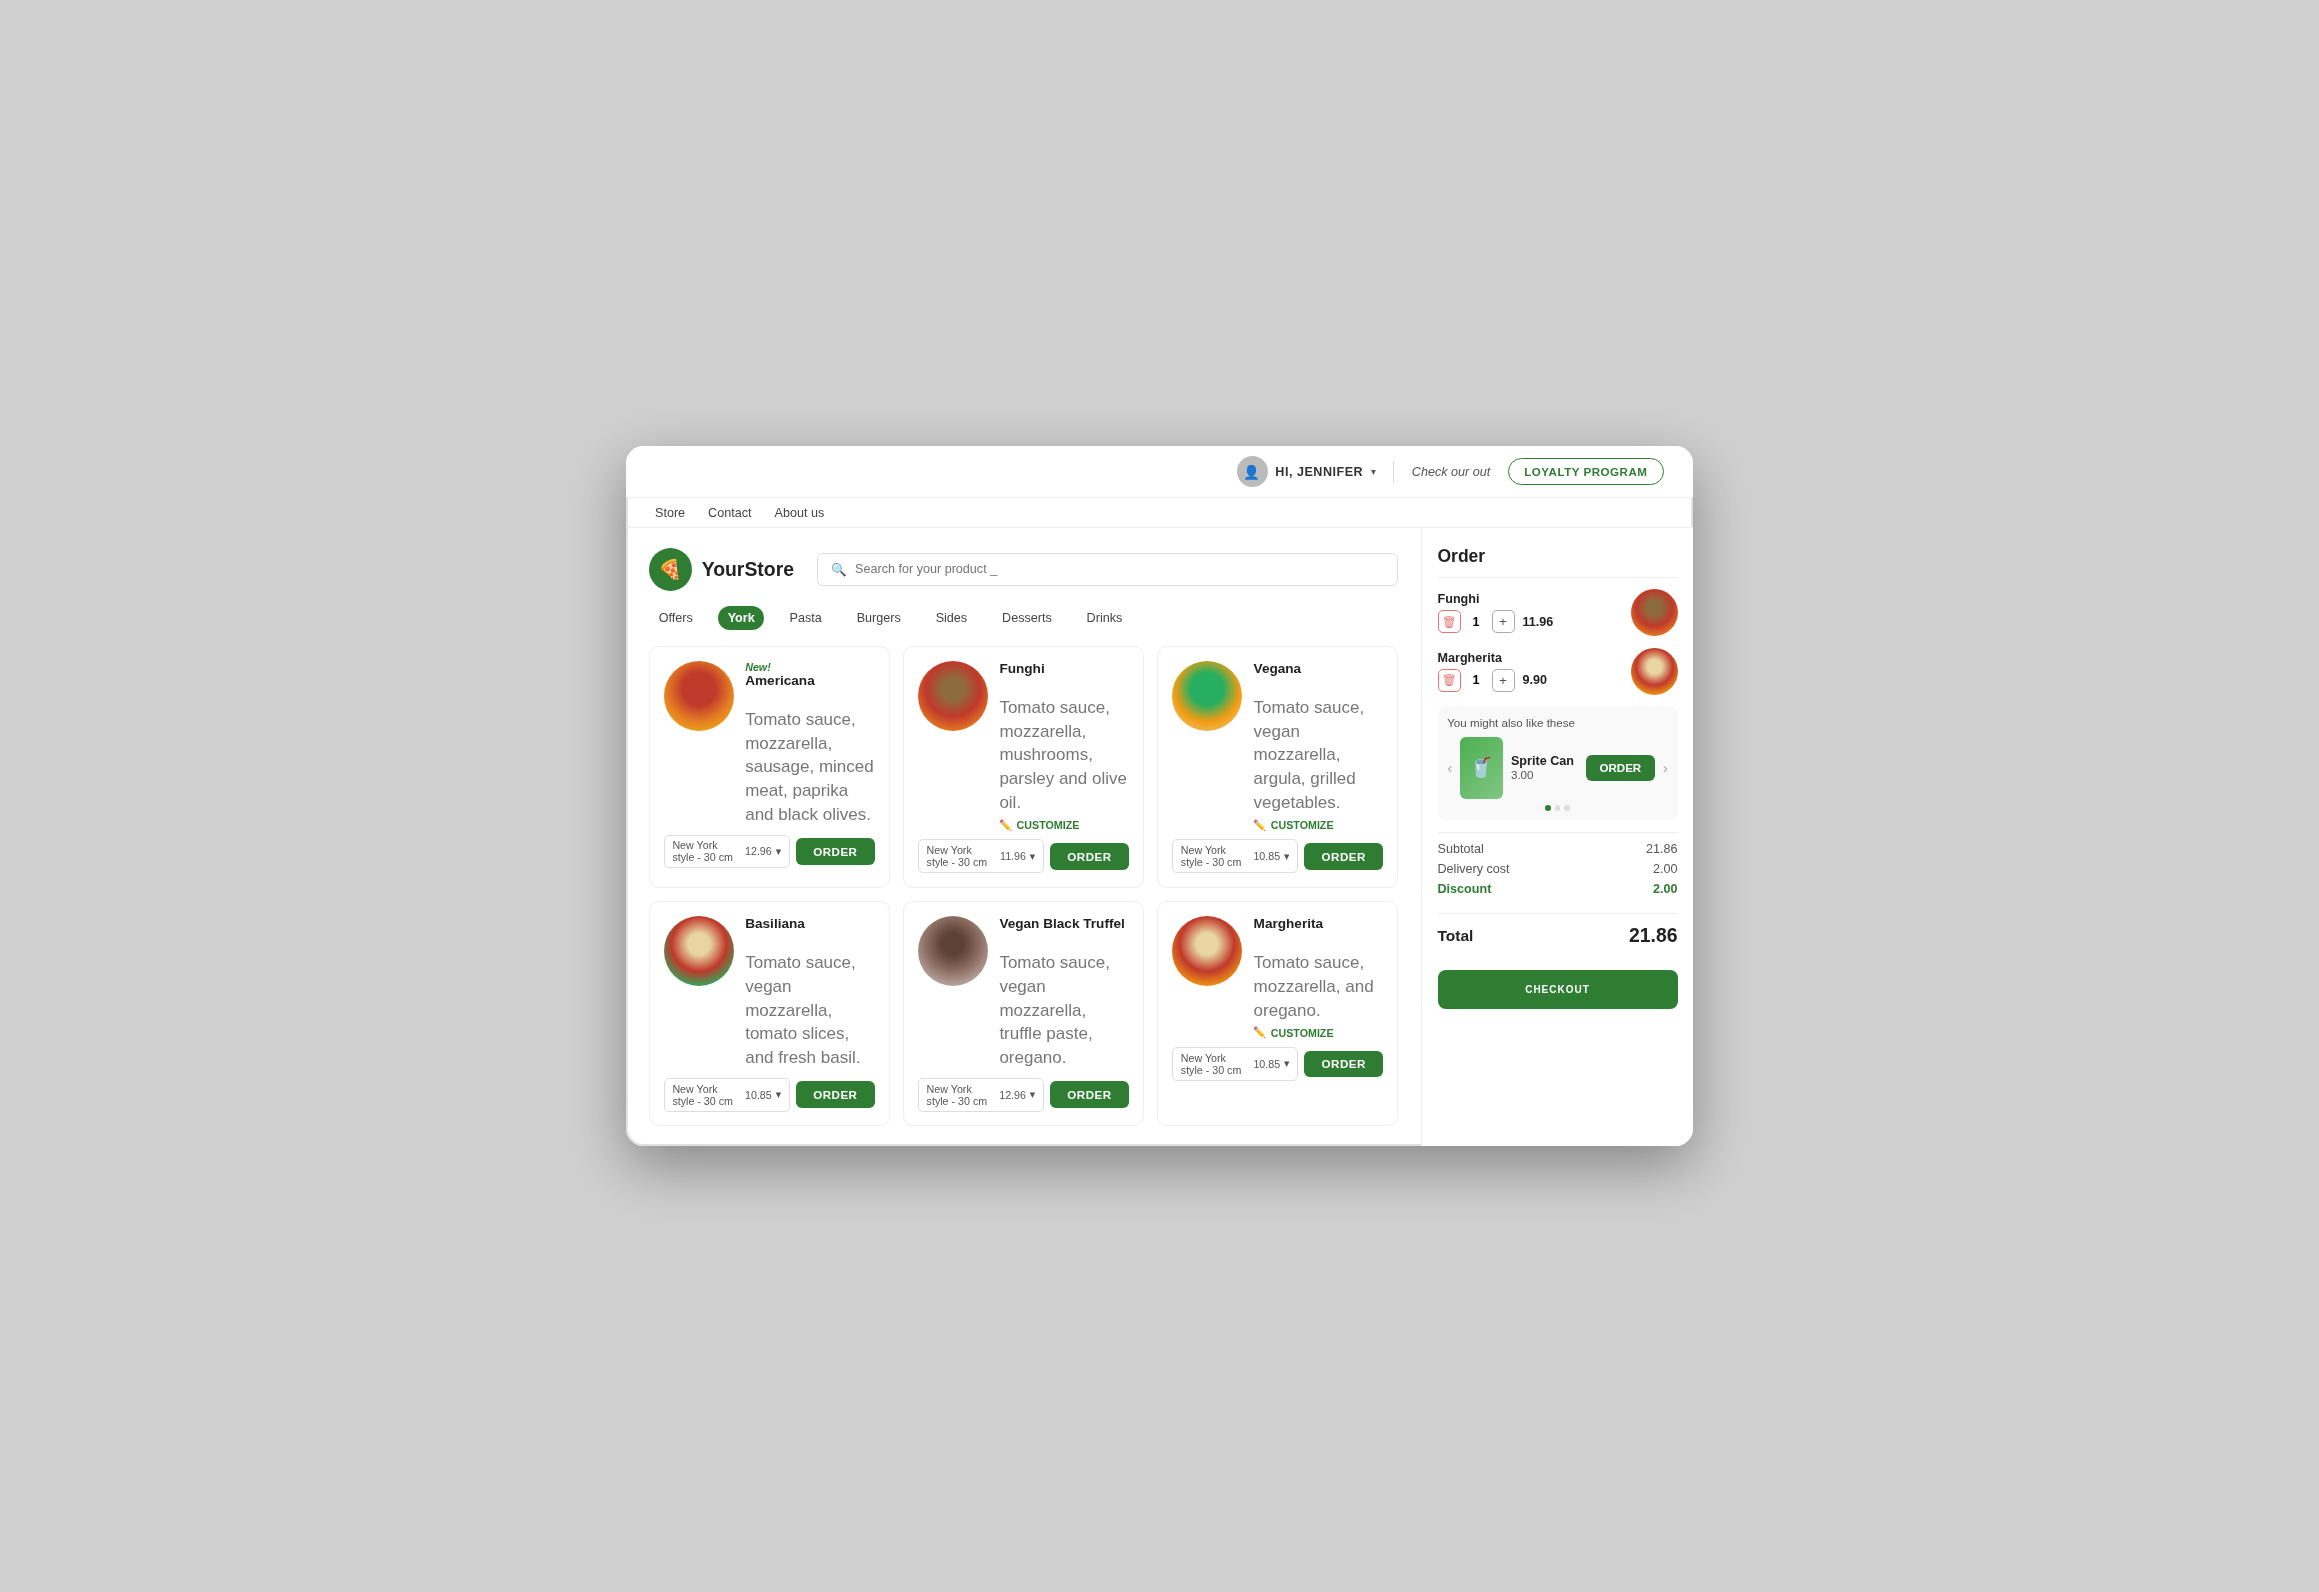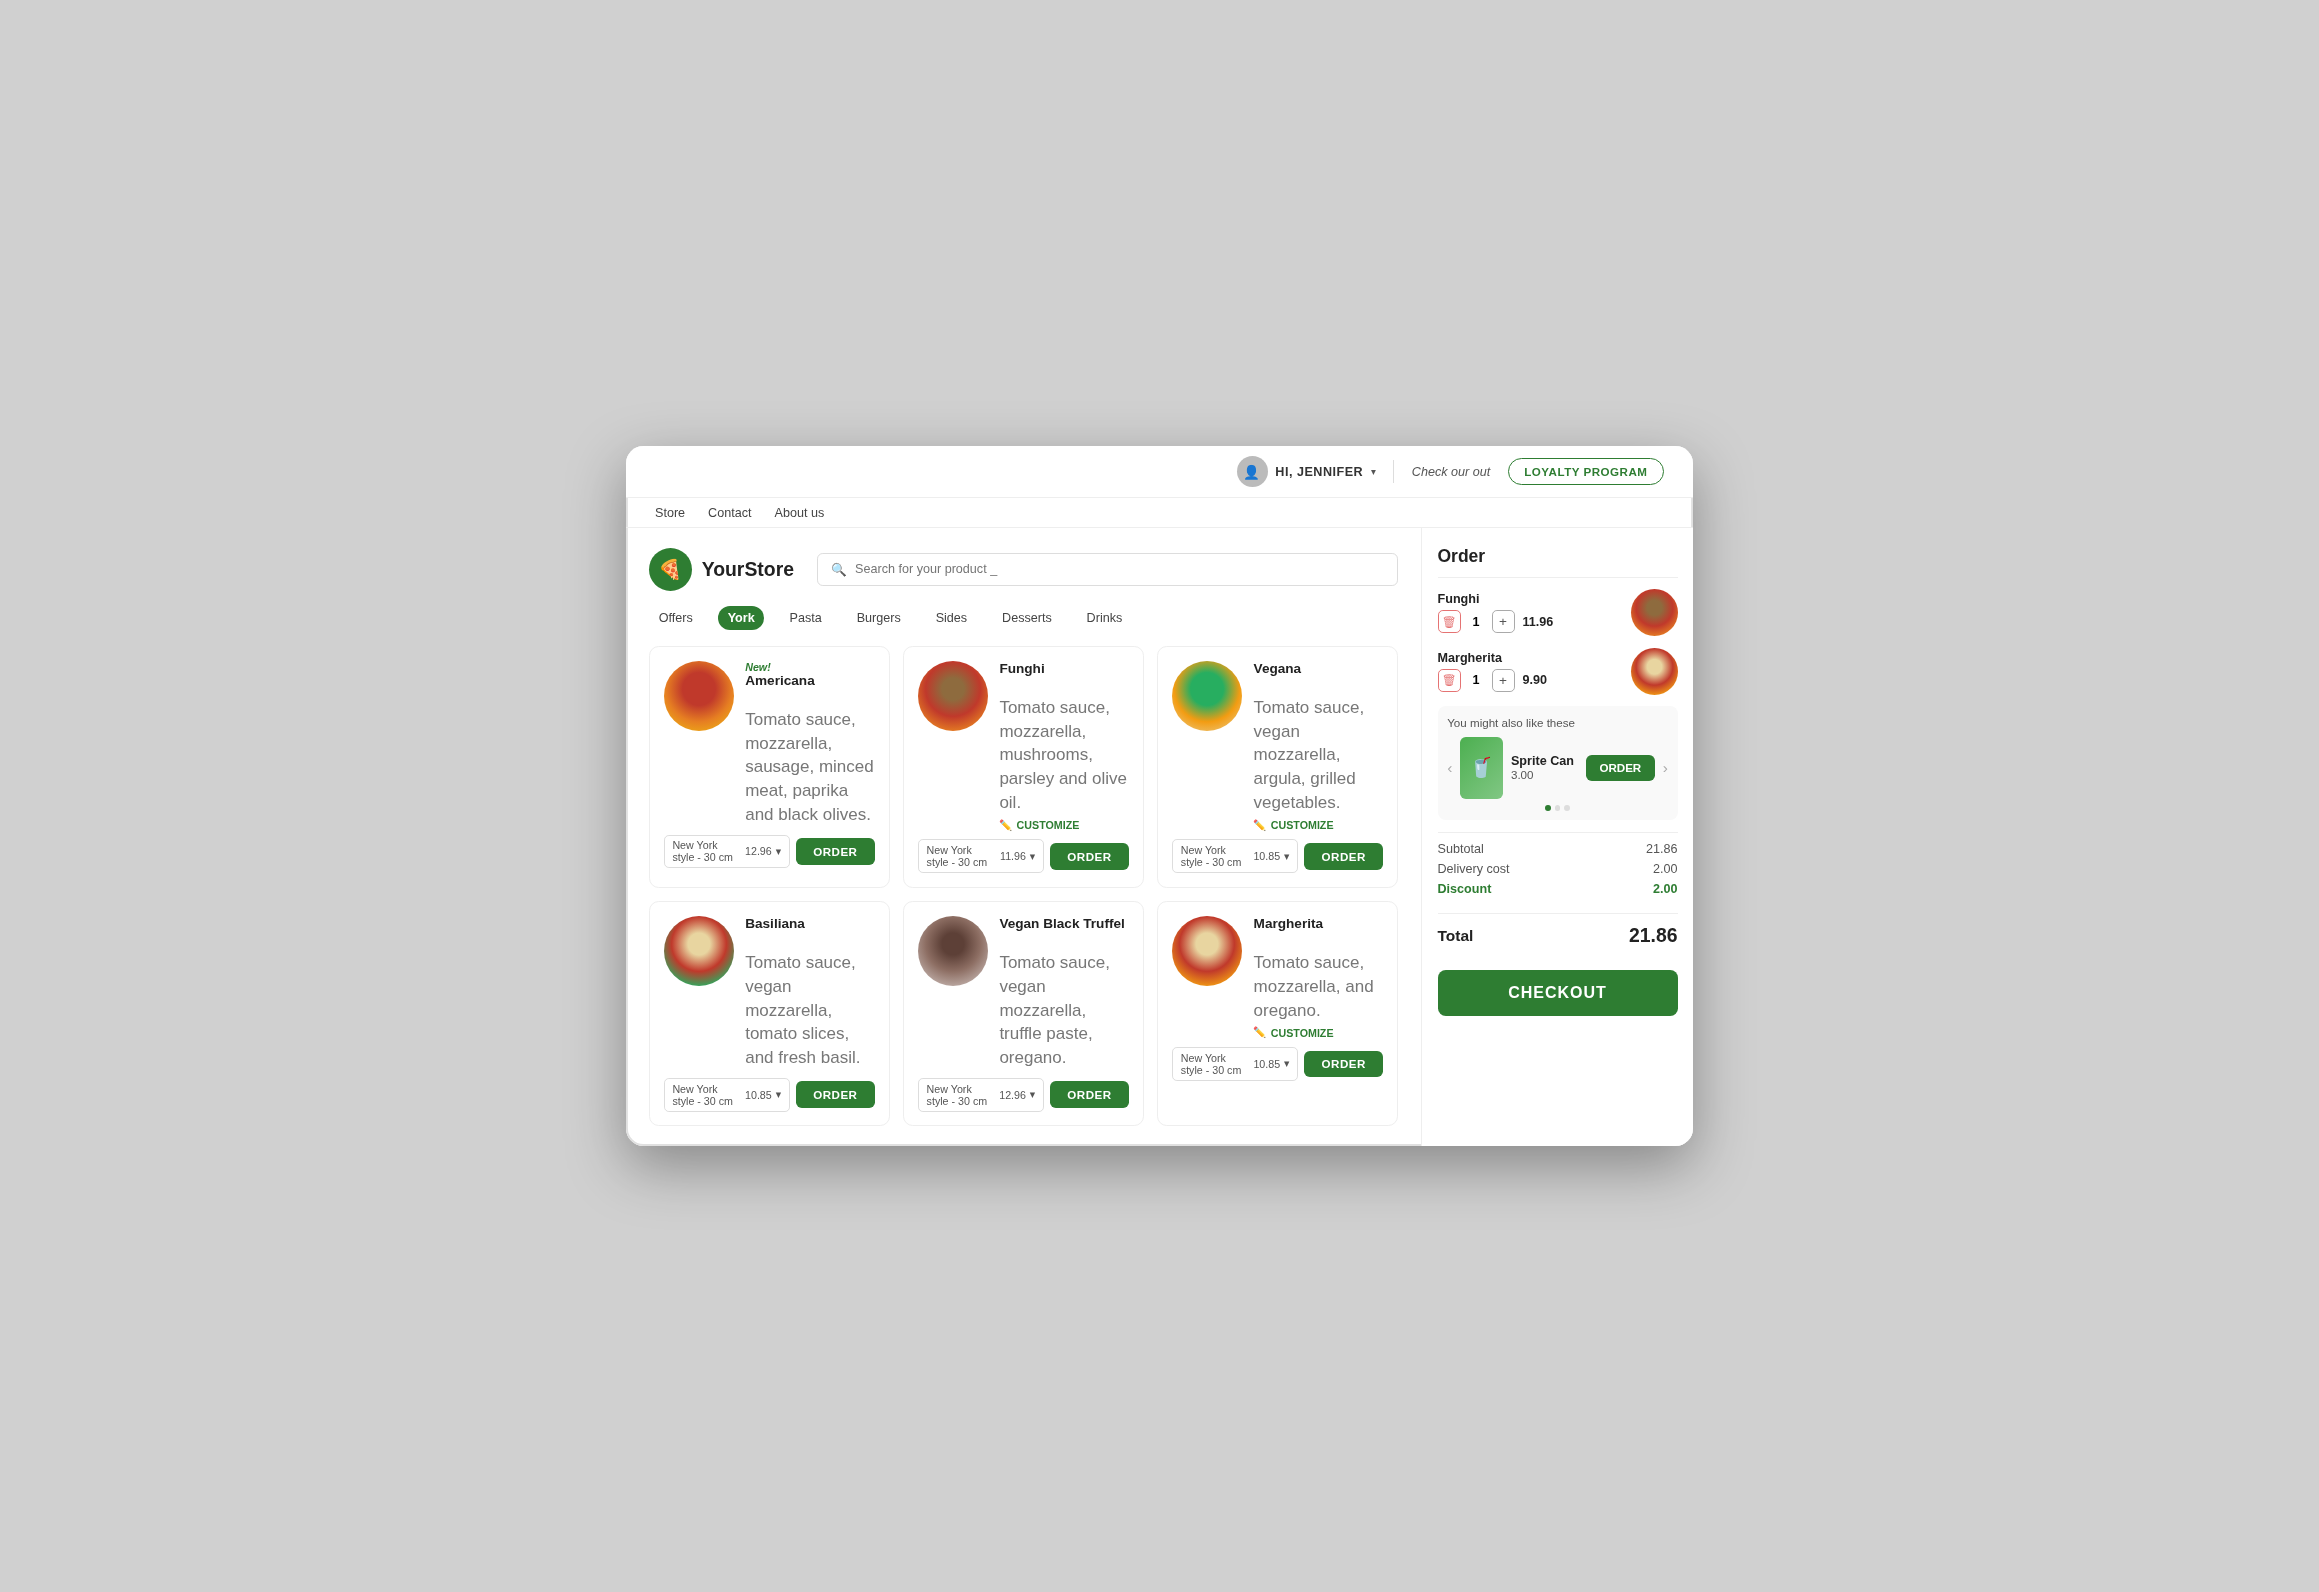--- a/index.html
+++ b/index.html
@@ -397,21 +397,21 @@
     .total-lbl { font-size: 15.5px; font-weight: 700; color: #222; }
     .total-val { font-size: 19.4px; font-weight: 800; color: #222; }
 
     .checkout-btn {
       width: 100%;
       background: #2e7d32;
       color: #fff;
       border: none;
       border-radius: 7.8px;
       padding: 13.6px;
-      font-size: 16px;
+      font-size: 10px;
       font-weight: 800;
       cursor: pointer;
       letter-spacing: 1px;
       text-transform: uppercase;
     }
 
     
     .pizza-americana { background: radial-gradient(circle at 50% 40%, #c0392b 30%, #e67e22 60%, #f1c40f 100%); }
     .pizza-funghi { background: radial-gradient(circle at 50% 40%, #8e6b3e 20%, #c0392b 50%, #e67e22 80%); }
     .pizza-vegana { background: radial-gradient(circle at 50% 40%, #27ae60 30%, #f39c12 60%, #e8d5a0 100%); }

